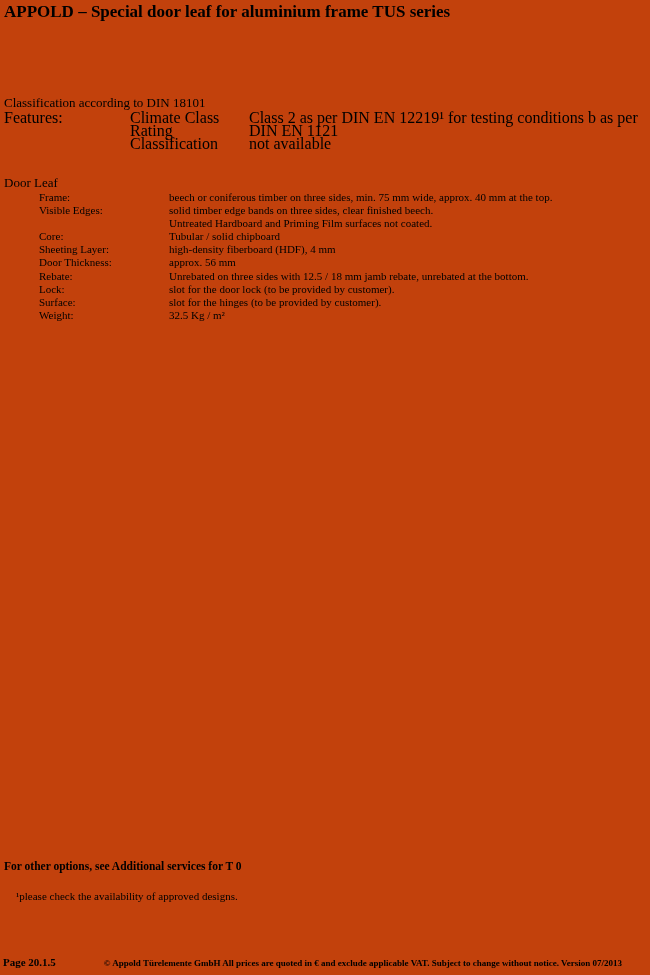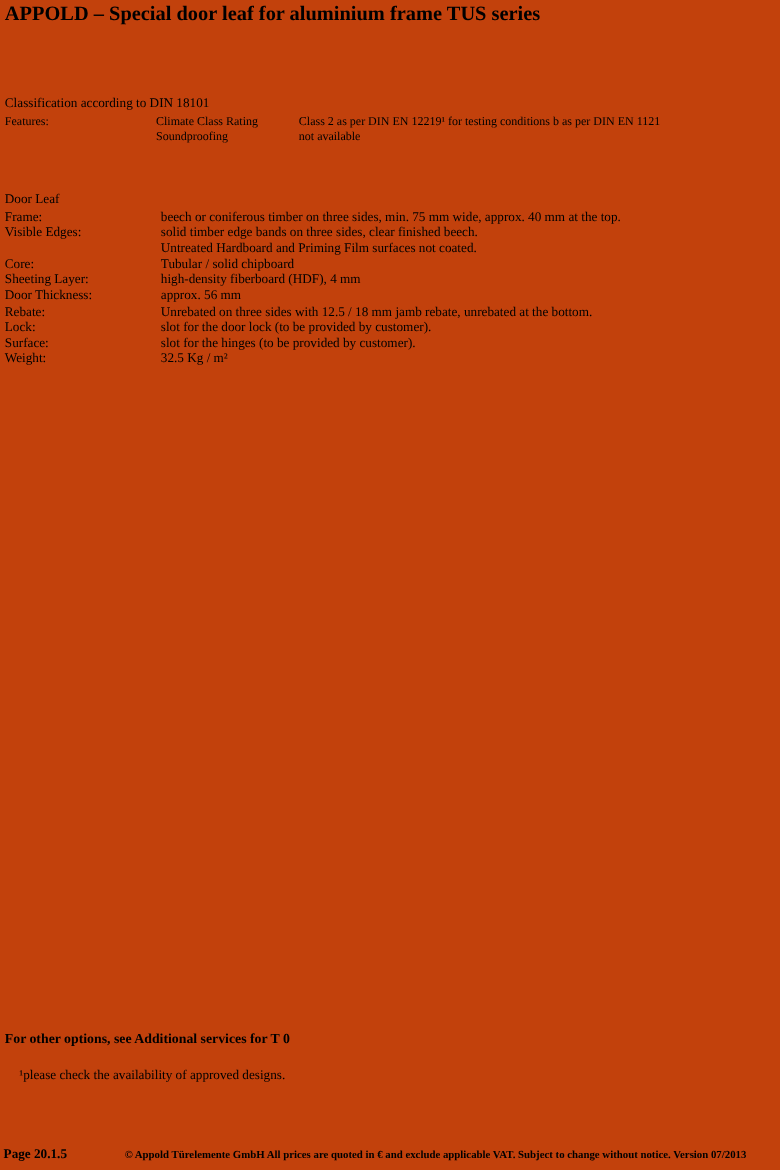--- a/index.html
+++ b/index.html
@@ -16,37 +16,39 @@
   .doc-title {
     position: absolute;
     top: 2px;
     left: 4px;
     right: 4px;
     font-size: 17px;
     font-weight: bold;
     line-height: 20px;
   }
   .section-heading {
-    font-size: 11px;
+    font-size: 13px;
     font-weight: 400;
     line-height: 17px;
+    margin-top: 16px;
   }
   .class-section { position: absolute; top: 78px; left: 4px; right: 4px; }
   .crow {
     display: grid;
     grid-template-columns: 126px 119px 1fr;
-    font-size: 10px;
+    font-size: 16px;
     line-height: 13.1px;
   }
   .dl-section { position: absolute; top: 158px; left: 4px; right: 4px; }
   .drow {
     display: grid;
     grid-template-columns: 130px 1fr;
     font-size: 11px;
     line-height: 13.1px;
+    margin-left: 35px;
   }
   .cell { white-space: pre-wrap; }
   .options-note {
     position: absolute;
     top: 859px;
     left: 4px;
     font-size: 11.5px;
     font-weight: bold;
     line-height: 14px;
   }
@@ -80,21 +82,21 @@
   <div class="class-section">
     <div class="section-heading">Classification according to DIN 18101</div>
     <div>
       <div class="crow">
         <span class="cell">Features:</span>
         <span class="cell">Climate Class Rating</span>
         <span class="cell">Class 2 as per DIN EN 12219¹ for testing conditions b as per DIN EN 1121</span>
       </div>
       <div class="crow">
         <span class="cell"></span>
-        <span class="cell">Soundproofing</span>
+        <span class="cell">Classification</span>
         <span class="cell">not available</span>
       </div>
     </div>
   </div>
 
   <div class="dl-section">
     <div class="section-heading">Door Leaf</div>
     <div>
       <div class="drow">
         <span class="cell">Frame:</span>

